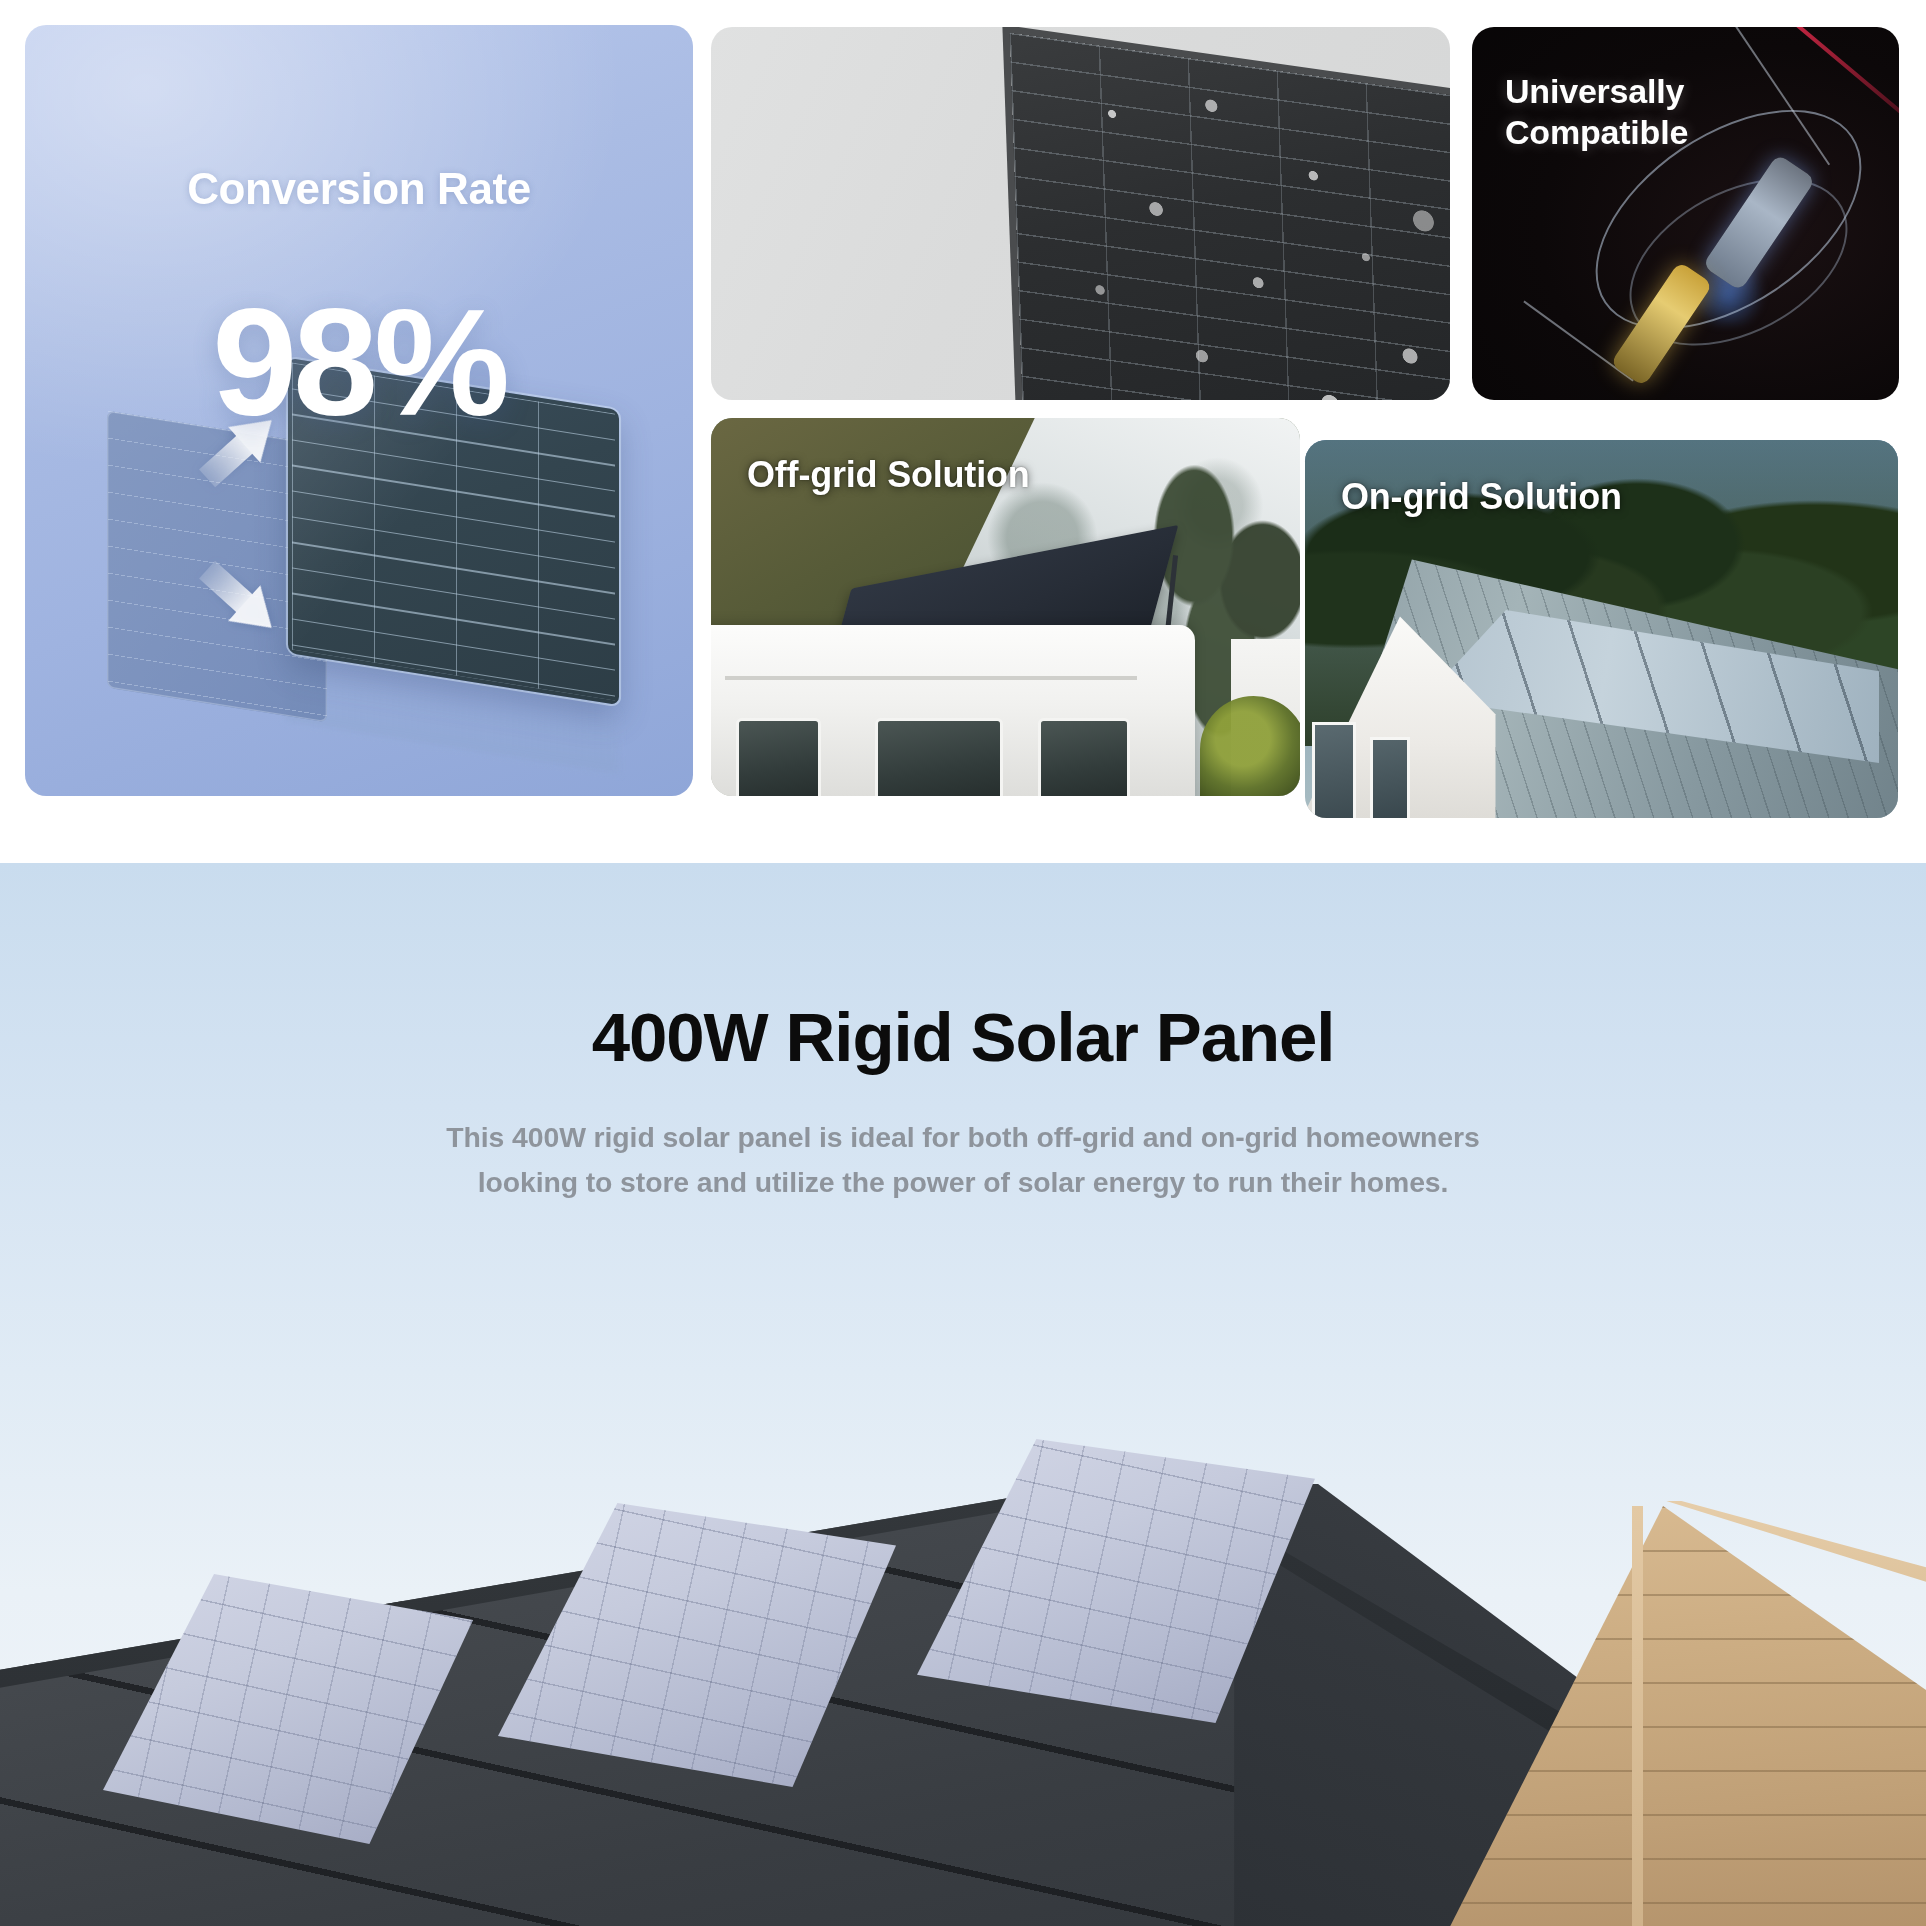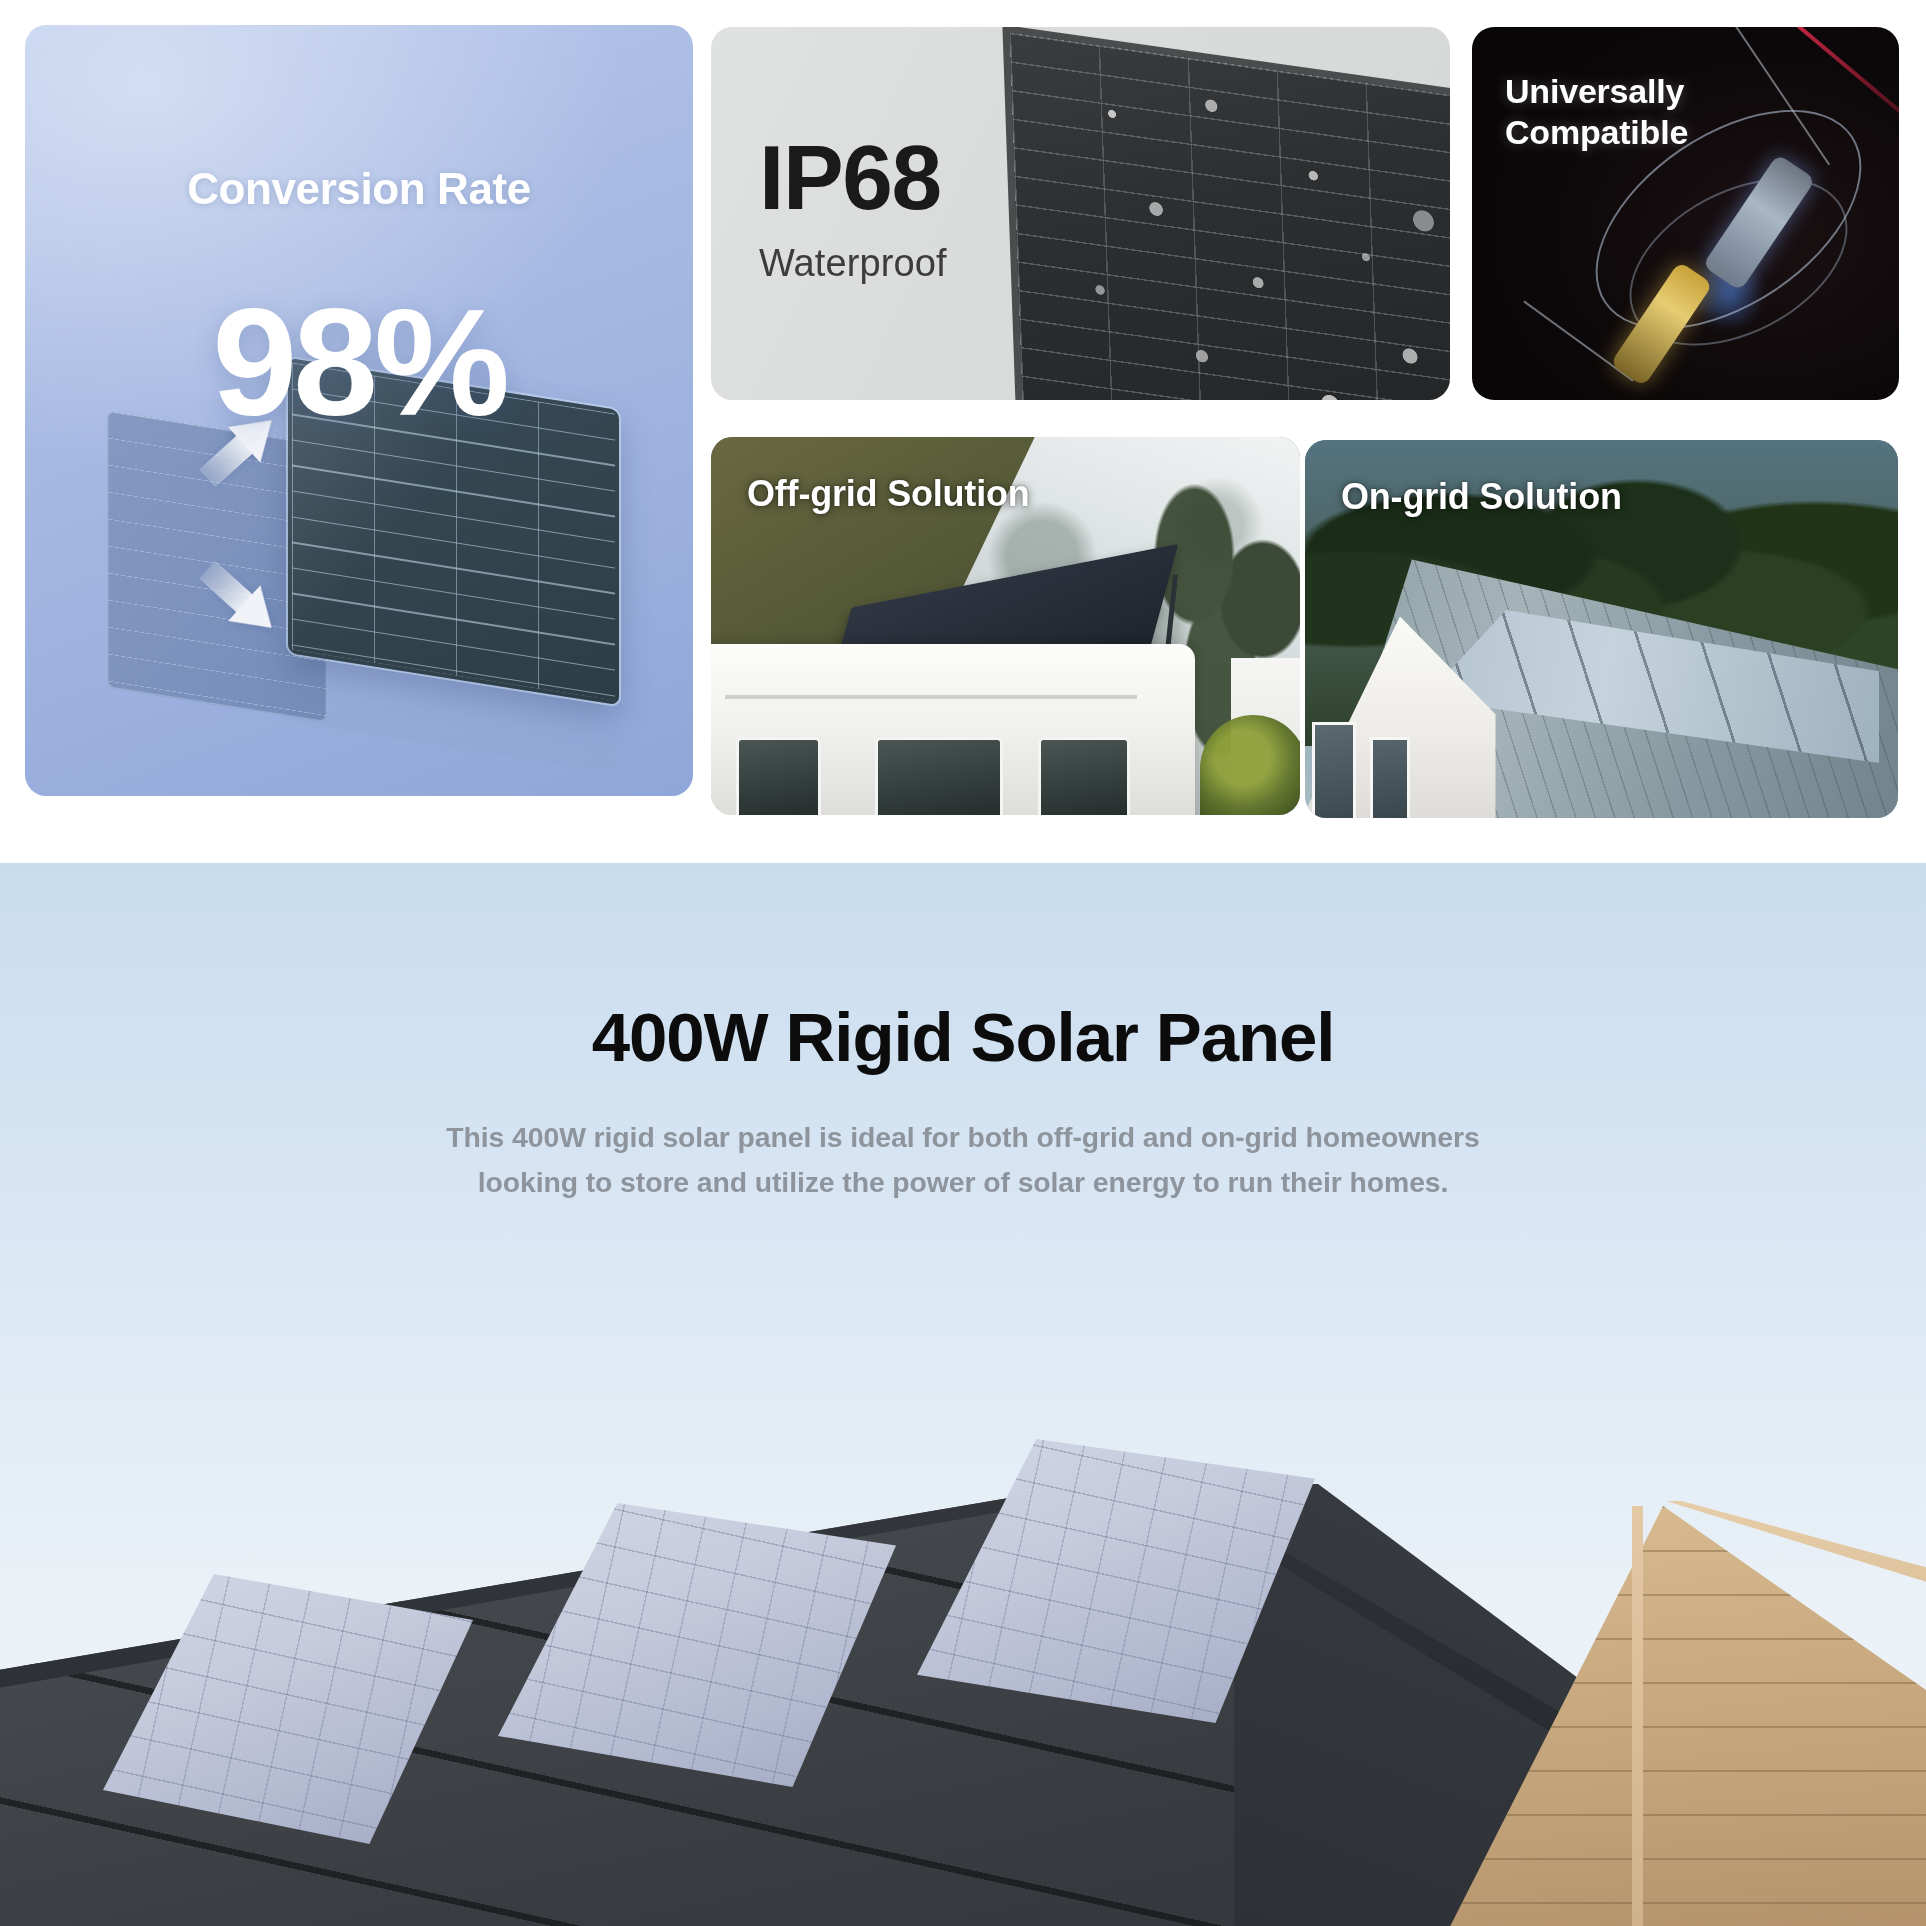--- a/index.html
+++ b/index.html
@@ -189,21 +189,21 @@
   .uc-wire.w1 { left:39px; top:313px; width:135px; transform:rotate(36deg); }
   .uc-wire.w2 { left:213px; top:60px; width:185px; transform:rotate(56deg); }
   .uc-glow {
     position:absolute; left:213px; top:235px; width:85px; height:64px;
     background:radial-gradient(circle,rgba(90,150,255,.55) 0%,rgba(90,150,255,0) 70%);
     filter:blur(4.3px);
   }
 
   
   #card-offgrid {
-    left:711px; top:437px; width:589px; height:378px;
+    left:711px; top:418px; width:589px; height:378px;
     background:linear-gradient(180deg,#7d8b74 0%,#6f7d68 30%,#8c9a86 60%,#b9bfb4 100%);
   }
   .og-mountain-rock {
     position:absolute; left:-36px; top:-21.3px; width:512px; height:441px;
     background:linear-gradient(150deg,#6e6a44 0%,#575b38 35%,#3e4a2e 75%,#2f3a24 100%);
     clip-path:polygon(0 0,100% 0,62% 100%,0 72%);
   }
   .og-snow {
     position:absolute; right:-21.3px; top:0px; width:398px; height:398px;
     background:linear-gradient(200deg,#f2f4f4 0%,#d9dfe0 40%,#b7c0bf 75%,#8e9a98 100%);
@@ -441,24 +441,20 @@
       <div class="panel-front"></div>
       <div class="arrow arrow-up"></div>
       <div class="arrow arrow-dn"></div>
     </div>
     <div class="cv-title">Conversion Rate</div>
     <div class="cv-pct">98%</div>
   </div>
 
   <div class="card" id="card-ip68">
     <div class="ip-panel"></div>
-    <div class="ip-text">
-      <div class="ip-main">IP68</div>
-      <div class="ip-sub">Waterproof</div>
-    </div>
   </div>
 
   <div class="card" id="card-compat">
     <div class="uc-art">
       <div class="uc-glow"></div>
       <div class="uc-ring r1"></div>
       <div class="uc-ring r2"></div>
       <div class="uc-wire w-red"></div>
       <div class="uc-wire w1"></div>
       <div class="uc-wire w2"></div>

